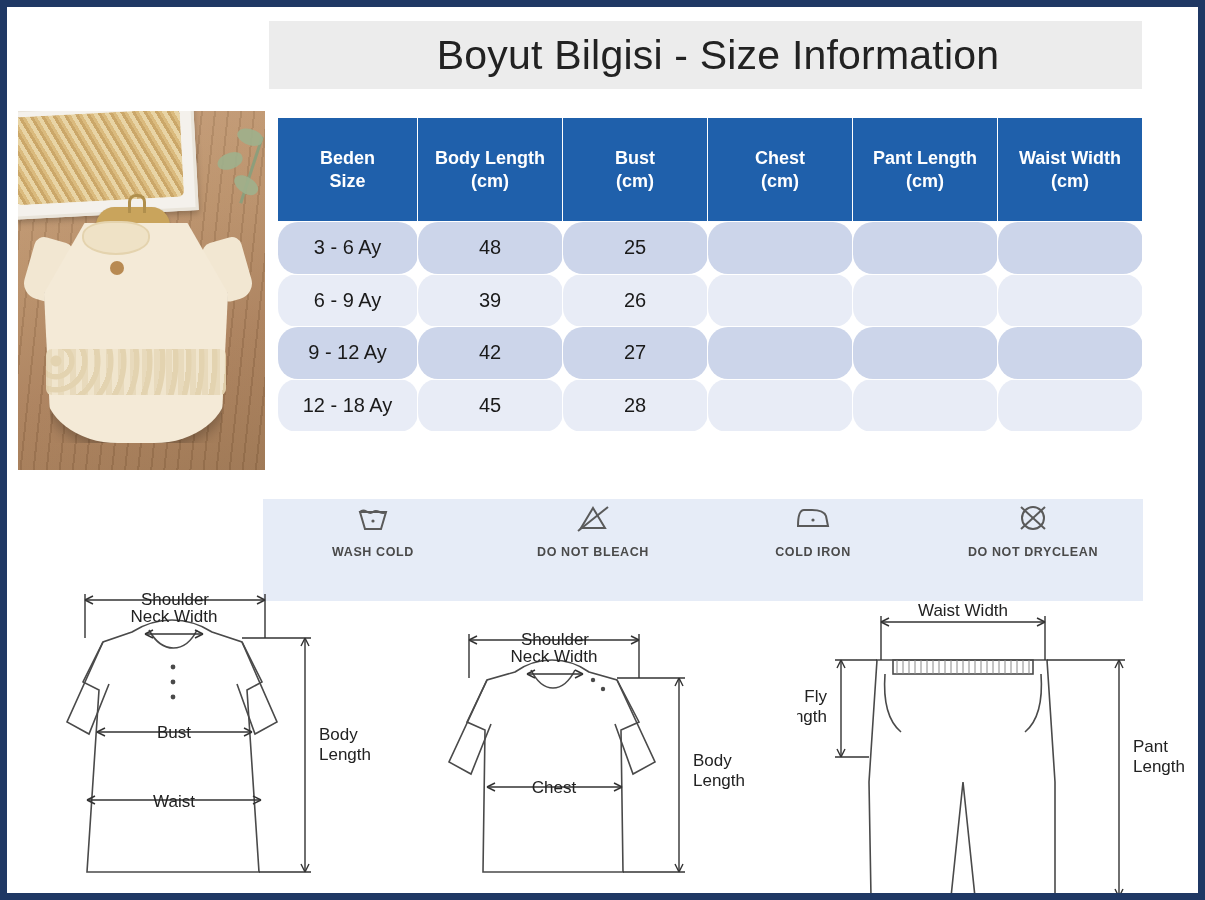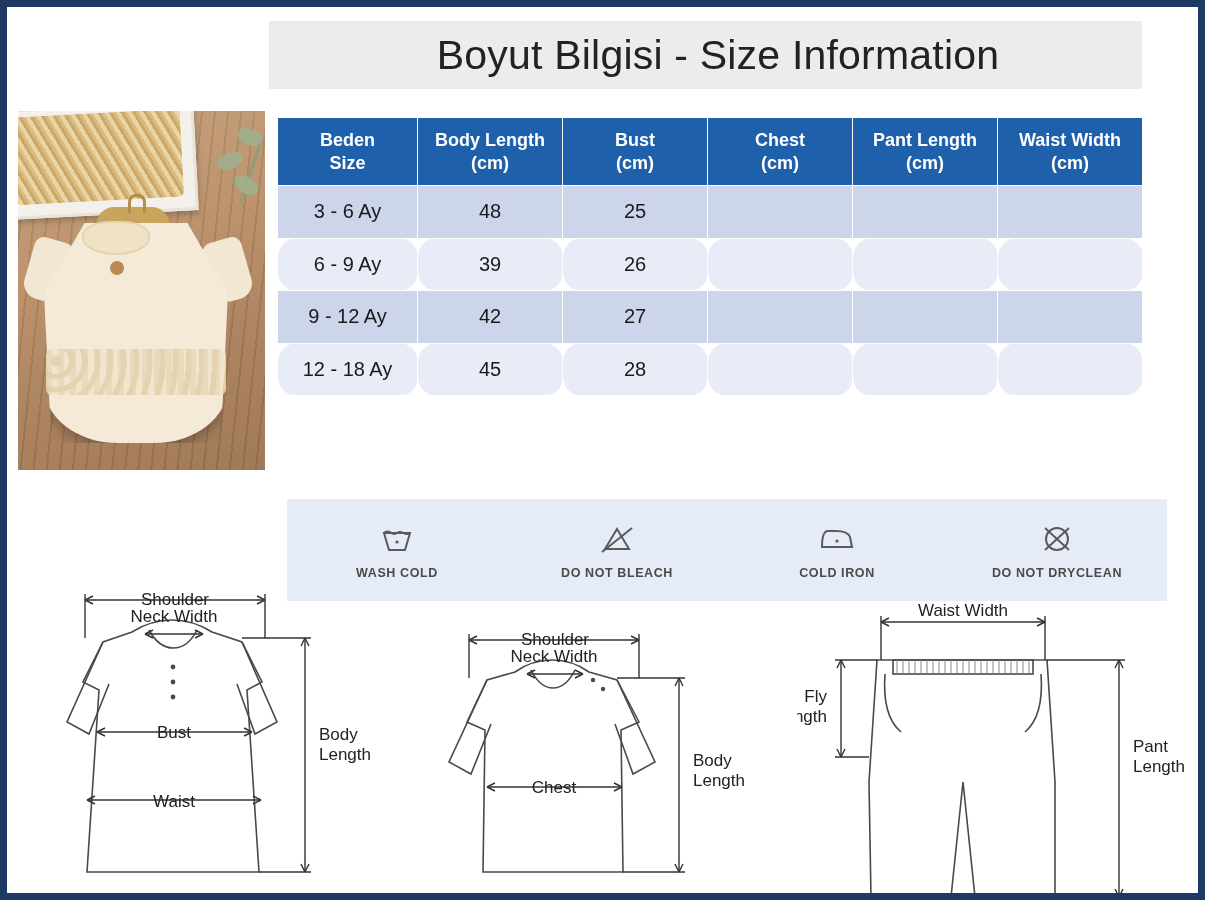--- a/index.html
+++ b/index.html
@@ -129,46 +129,45 @@
     left: 270px; top: 110px;
     width: 865px;
     border-collapse: collapse;
     table-layout: fixed;
   }
   .size-table th {
     background: #1f60ab;
     color: #ffffff;
     font-size: 18px;
     font-weight: bold;
-    height: 68px;
+    height: 104px;
     border: 1px solid #ffffff;
     line-height: 1.25;
     padding: 2px;
   }
   .size-table td {
     height: 52.5px;
     text-align: center;
     font-size: 20px;
     color: #1a1a1a;
     border: 1px solid #ffffff;
     padding: 0;
   }
-  .size-table tr.odd td { background: #ccd5ea; }
+  .size-table tr.odd td { background: #ccd5ea; border-radius: 20px; }
   .size-table tr.even td { background: #e8ecf6; border-radius: 19px; }
   .size-table td.size-cell { font-size: 20px; }
   
   .care-bar {
     position: absolute;
     left: 256px; top: 492px;
     width: 880px; height: 102px;
     background: #e6ecf7;
     display: flex;
-    align-items: center;
+    align-items: flex-start;
     justify-content: space-around;
-    margin-left: 24px;
   }
   .care-item {
     display: flex;
     flex-direction: column;
     align-items: center;
     gap: 8px;
     width: 150px;
   }
   .care-item .glyph { height: 38px; display: flex; align-items: center; justify-content: center; }
   .care-item .care-label {

